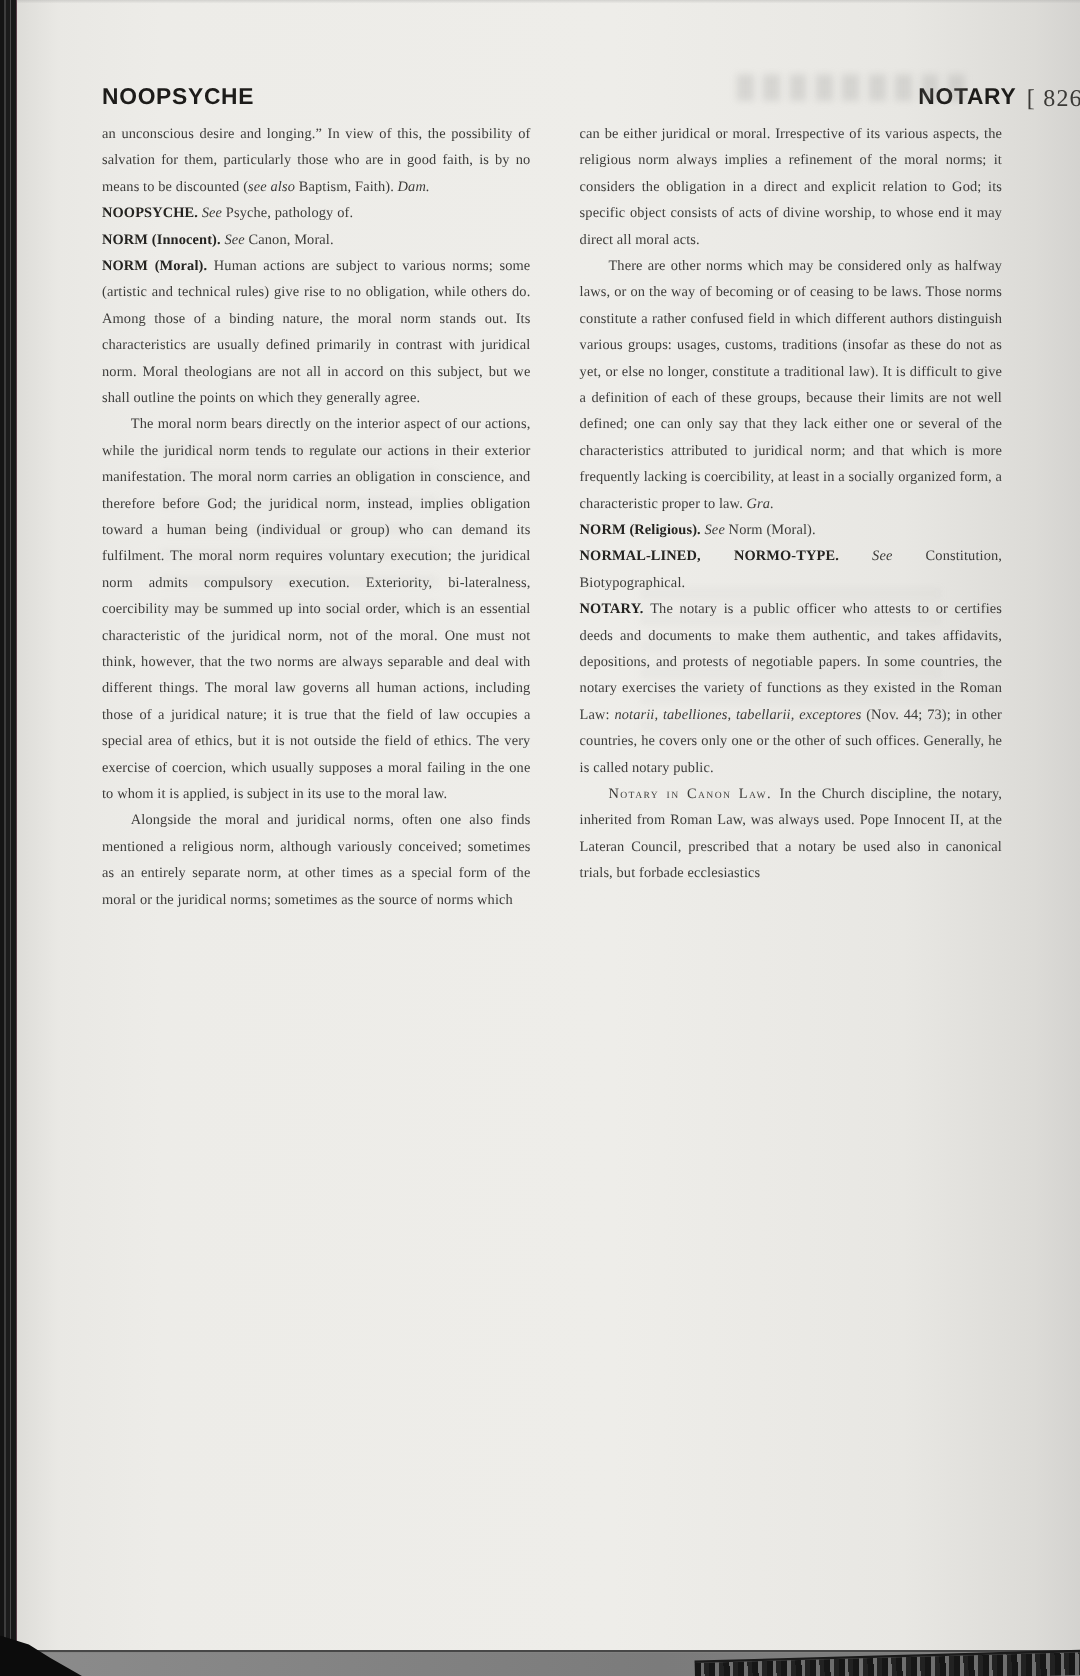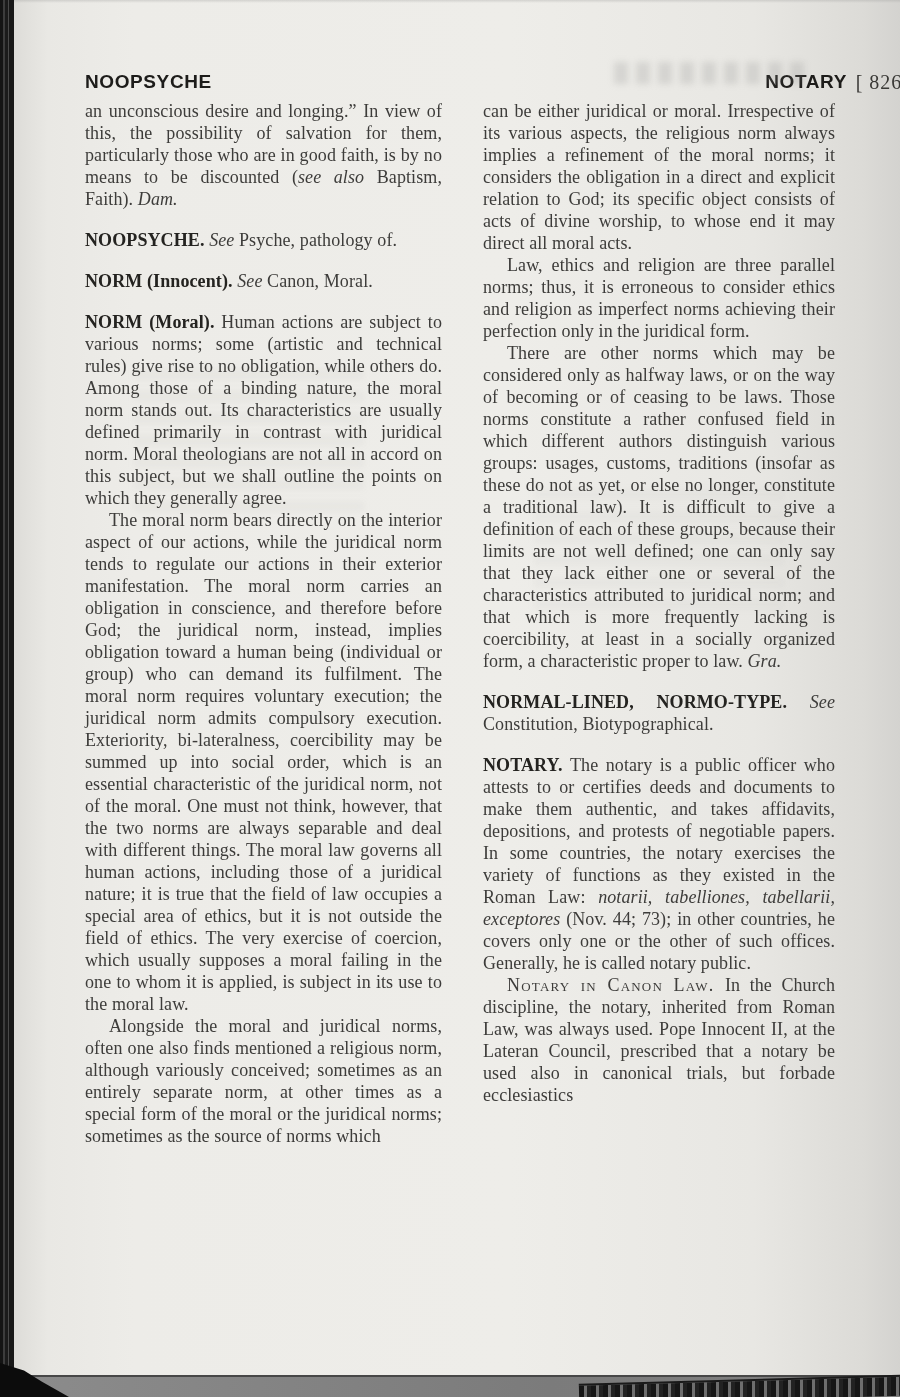--- a/index.html
+++ b/index.html
@@ -28,27 +28,27 @@
     font-family:"Liberation Sans","DejaVu Sans",sans-serif;
     font-weight:700;font-size:19px;letter-spacing:.6px;color:#1d1c1a;
   }
   .rh-left{left:71px;}
   .rh-center{left:0;right:0;text-align:right;
     font-family:"Liberation Serif","DejaVu Serif",serif;font-weight:400;
     font-size:20px;letter-spacing:1px;color:#3a3936;}
   .rh-right{right:69px;}
   .column{
     position:absolute;top:100px;
-    font-size:18px;line-height:22px;color:#3d3c3a;
+    font-size:12px;line-height:22px;color:#3d3c3a;
     text-align:justify;letter-spacing:.1px;
   }
   .col-left{left:71px;width:357px;}
   .col-right{left:469px;width:352px;}
   .column p{margin:0;}
-  .column p.gap{margin-top:19px;}
+  .column p.gap{}
   .column p.indent{text-indent:24px;}
   .sg-b{font-weight:700;color:#242320;}
   .sg-i{font-style:italic;}
   .sg-sc{font-variant:small-caps;letter-spacing:1.2px;}
   
   .smudge{position:absolute;pointer-events:none;filter:blur(3px);}
   .smudge-1{left:600px;top:62px;width:190px;height:22px;
     background:repeating-linear-gradient(90deg,rgba(140,140,138,.22) 0 14px,rgba(238,237,233,0) 14px 22px);}
   .smudge-2{left:120px;top:370px;width:230px;height:150px;
     background:repeating-linear-gradient(180deg,rgba(150,150,148,.07) 0 9px,rgba(238,237,233,0) 9px 22px);}
@@ -90,22 +90,22 @@
     <div class="column col-left">
         <p class=""><span class="sg-n">an unconscious desire and longing.” In view of this, the possibility of salvation for them, particularly those who are in good faith, is by no means to be discounted (</span><span class="sg-i">see also</span><span class="sg-n"> Baptism, Faith). </span><span class="sg-i">Dam.</span></p>
         <p class="gap"><span class="sg-b">NOOPSYCHE. </span><span class="sg-i">See</span><span class="sg-n"> Psyche, pathology of.</span></p>
         <p class="gap"><span class="sg-b">NORM (Innocent). </span><span class="sg-i">See</span><span class="sg-n"> Canon, Moral.</span></p>
         <p class="gap"><span class="sg-b">NORM (Moral). </span><span class="sg-n">Human actions are subject to various norms; some (artistic and technical rules) give rise to no obligation, while others do. Among those of a binding nature, the moral norm stands out. Its characteristics are usually defined primarily in contrast with juridical norm. Moral theologians are not all in accord on this subject, but we shall outline the points on which they generally agree.</span></p>
         <p class="indent "><span class="sg-n">The moral norm bears directly on the interior aspect of our actions, while the juridical norm tends to regulate our actions in their exterior manifestation. The moral norm carries an obligation in conscience, and therefore before God; the juridical norm, instead, implies obligation toward a human being (individual or group) who can demand its fulfilment. The moral norm requires voluntary execution; the juridical norm admits compulsory execution. Exteriority, bi-lateralness, coercibility may be summed up into social order, which is an essential characteristic of the juridical norm, not of the moral. One must not think, however, that the two norms are always separable and deal with different things. The moral law governs all human actions, including those of a juridical nature; it is true that the field of law occupies a special area of ethics, but it is not outside the field of ethics. The very exercise of coercion, which usually supposes a moral failing in the one to whom it is applied, is subject in its use to the moral law.</span></p>
         <p class="indent "><span class="sg-n">Alongside the moral and juridical norms, often one also finds mentioned a religious norm, although variously conceived; sometimes as an entirely separate norm, at other times as a special form of the moral or the juridical norms; sometimes as the source of norms which</span></p>
       </div>
     <div class="column col-right">
         <p class=""><span class="sg-n">can be either juridical or moral. Irrespective of its various aspects, the religious norm always implies a refinement of the moral norms; it considers the obligation in a direct and explicit relation to God; its specific object consists of acts of divine worship, to whose end it may direct all moral acts.</span></p>
-        <p class="indent "><span class="sg-n">Law, ethics and religion are three parallel norms; thus, it is erroneous to consider ethics and religion as imperfect norms achieving their perfection only in the juridical form.</span></p>
         <p class="indent "><span class="sg-n">There are other norms which may be considered only as halfway laws, or on the way of becoming or of ceasing to be laws. Those norms constitute a rather confused field in which different authors distinguish various groups: usages, customs, traditions (insofar as these do not as yet, or else no longer, constitute a traditional law). It is difficult to give a definition of each of these groups, because their limits are not well defined; one can only say that they lack either one or several of the characteristics attributed to juridical norm; and that which is more frequently lacking is coercibility, at least in a socially organized form, a characteristic proper to law. </span><span class="sg-i">Gra.</span></p>
+        <p class="gap"><span class="sg-b">NORM (Religious). </span><span class="sg-i">See</span><span class="sg-n"> Norm (Moral).</span></p>
         <p class="gap"><span class="sg-b">NORMAL-LINED, NORMO-TYPE. </span><span class="sg-i">See</span><span class="sg-n"> Constitution, Biotypographical.</span></p>
         <p class="gap"><span class="sg-b">NOTARY. </span><span class="sg-n">The notary is a public officer who attests to or certifies deeds and documents to make them authentic, and takes affidavits, depositions, and protests of negotiable papers. In some countries, the notary exercises the variety of functions as they existed in the Roman Law: </span><span class="sg-i">notarii, tabelliones, tabellarii, exceptores</span><span class="sg-n"> (Nov. 44; 73); in other countries, he covers only one or the other of such offices. Generally, he is called notary public.</span></p>
         <p class="indent "><span class="sg-sc">Notary in Canon Law. </span><span class="sg-n">In the Church discipline, the notary, inherited from Roman Law, was always used. Pope Innocent II, at the Lateran Council, prescribed that a notary be used also in canonical trials, but forbade ecclesiastics</span></p>
       </div>
   </div>
 
   <div class="bottom-band"></div>
   <div class="page-edges"></div>
   <div class="corner-wedge"></div>
 </div>

